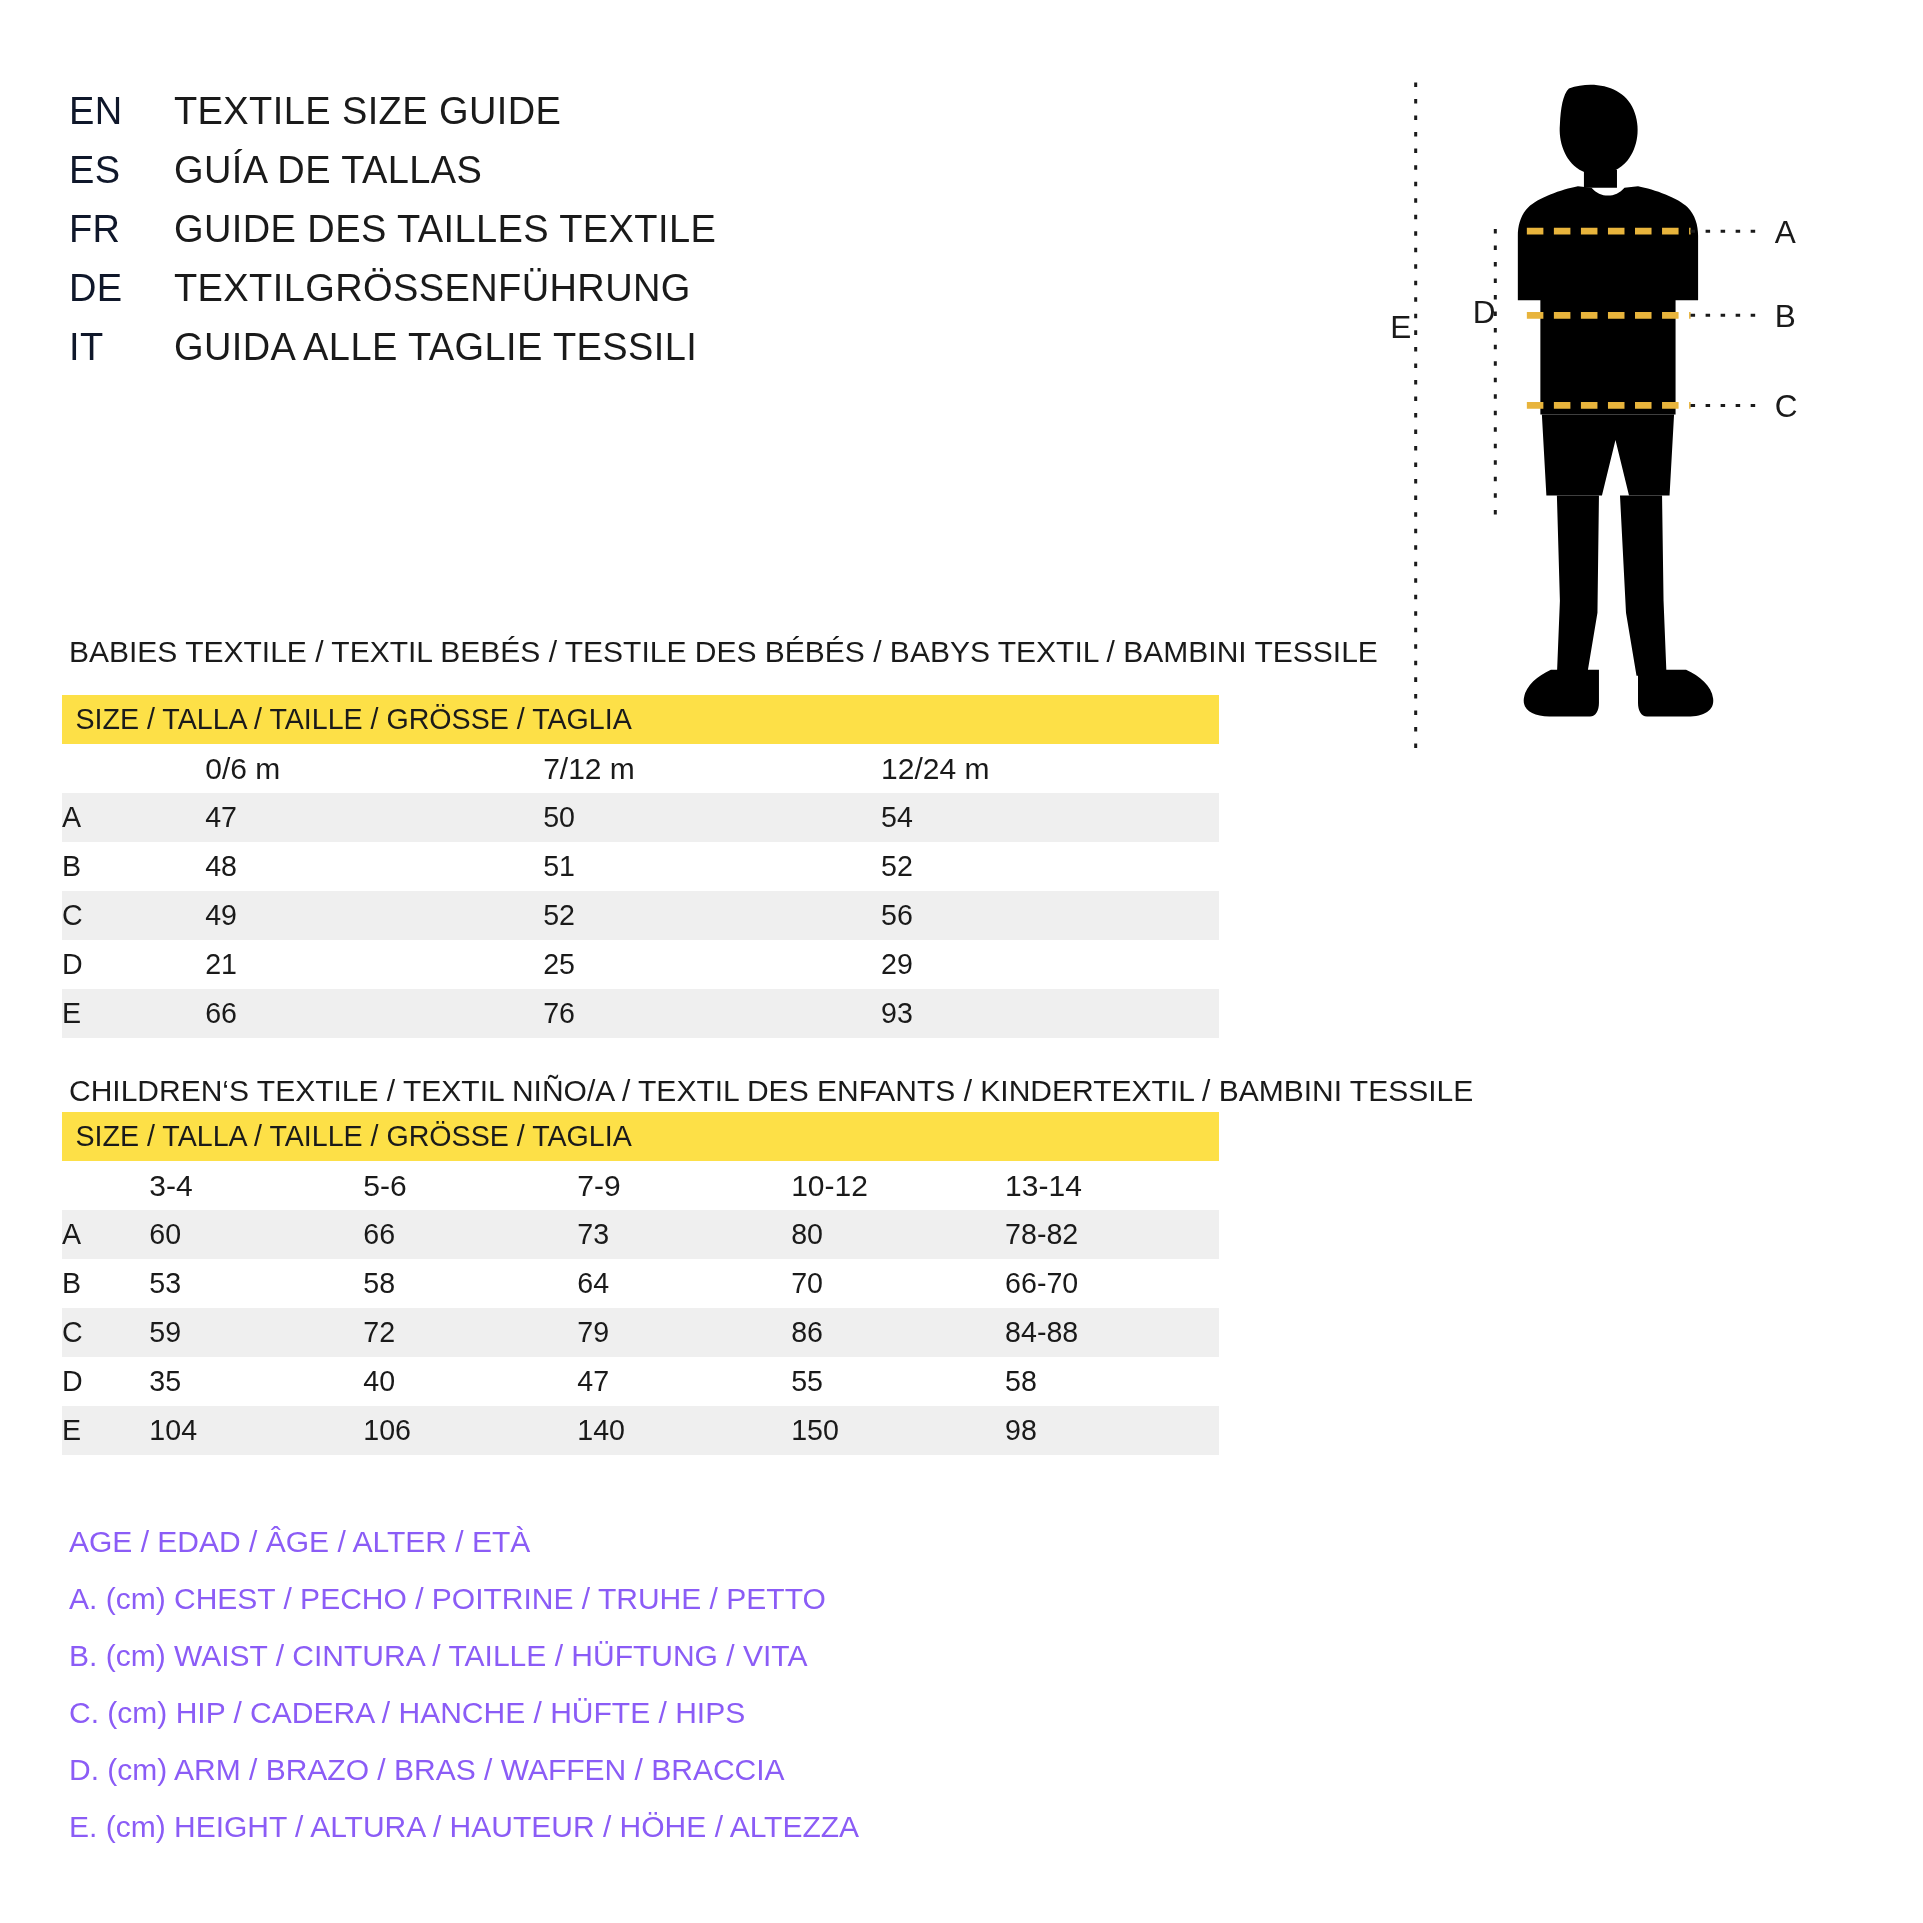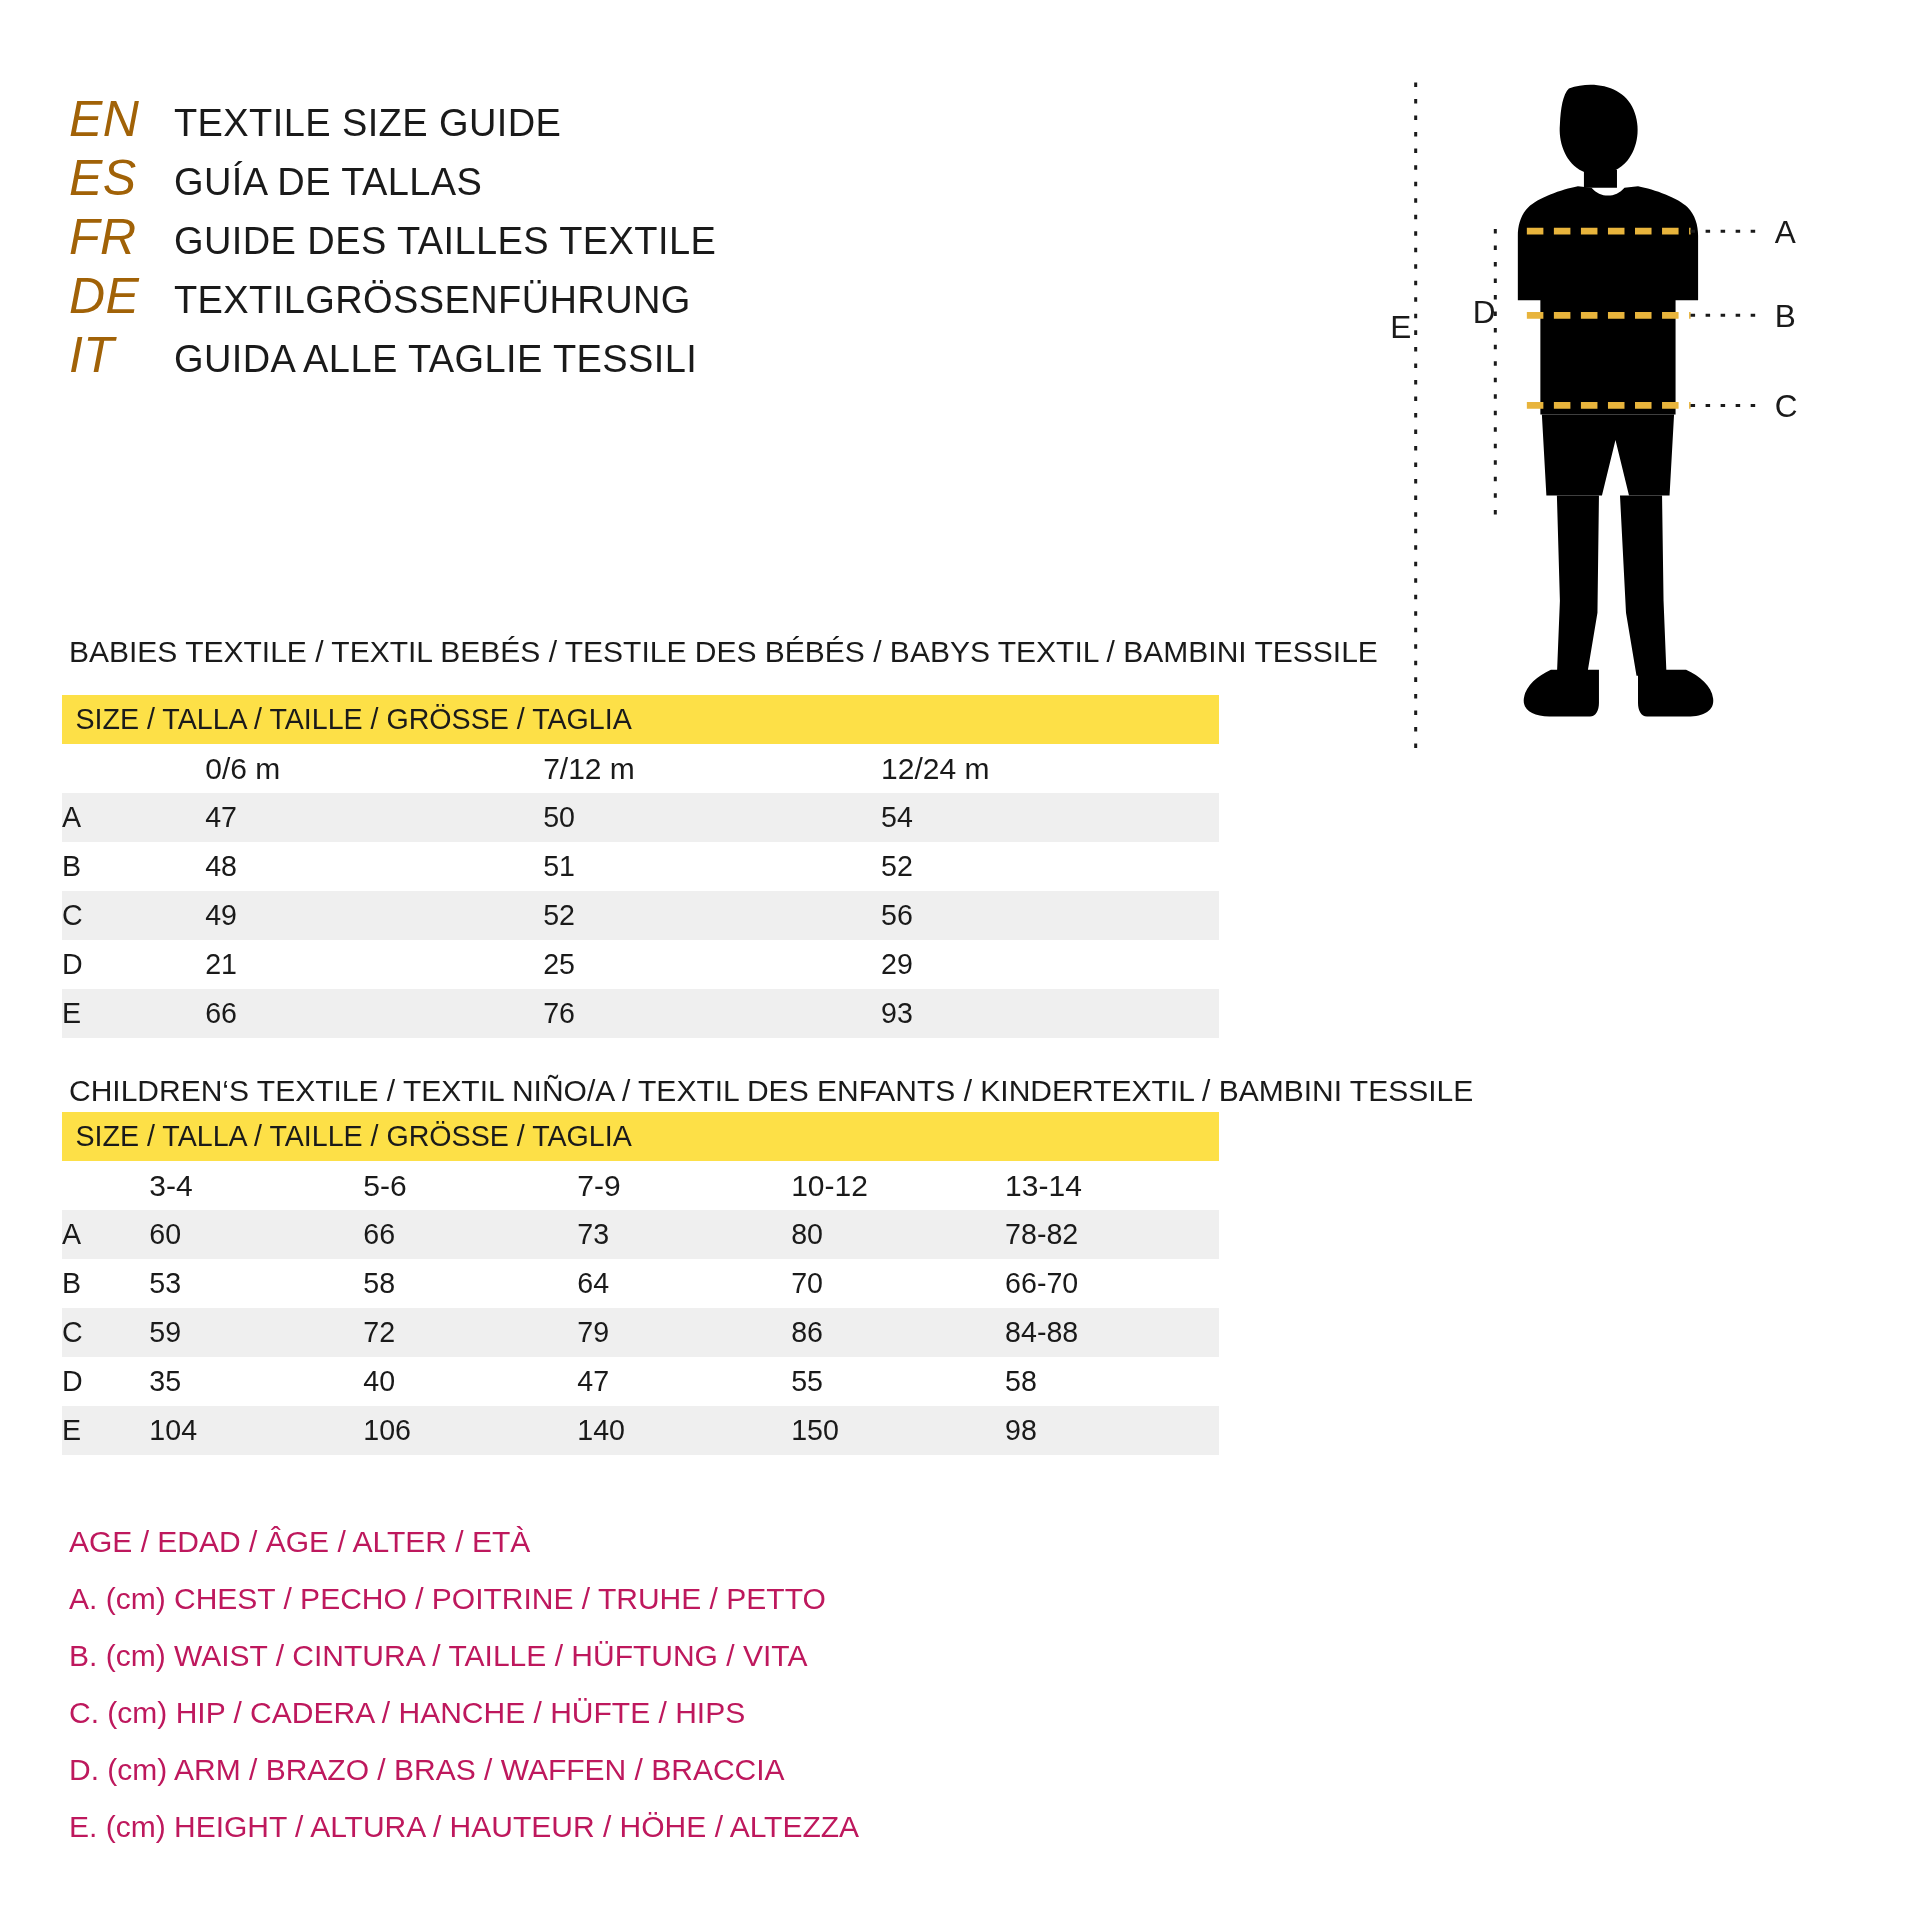--- a/index.html
+++ b/index.html
@@ -30,24 +30,23 @@
     top: 90px;
     width: 902px;
   }
   .lang-row {
     display: flex;
     align-items: baseline;
     height: 59px;
   }
   .lang-code {
     width: 105px;
-    font-size: 50px;
+    font-size: 38px;
     letter-spacing: 0.4px;
-    color: #a16207;
-    font-style: italic;
+    color: #0f172a;
   }
   .lang-text {
     font-size: 38px;
     letter-spacing: 0.4px;
     color: #1a1a1a;
     white-space: nowrap;
   }
 
   
   .figure-area {
@@ -105,21 +104,21 @@
 
   
   .legend {
     position: absolute;
     left: 69px;
     top: 1525px;
     width: 1353px;
   }
   .legend-row {
     font-size: 30px;
-    color: #be185d;
+    color: #8b5cf6;
     height: 57px;
     white-space: nowrap;
   }
 </style>
 </head>
 <body>
 
 <div class="page">
 
   <div class="lang-block">

